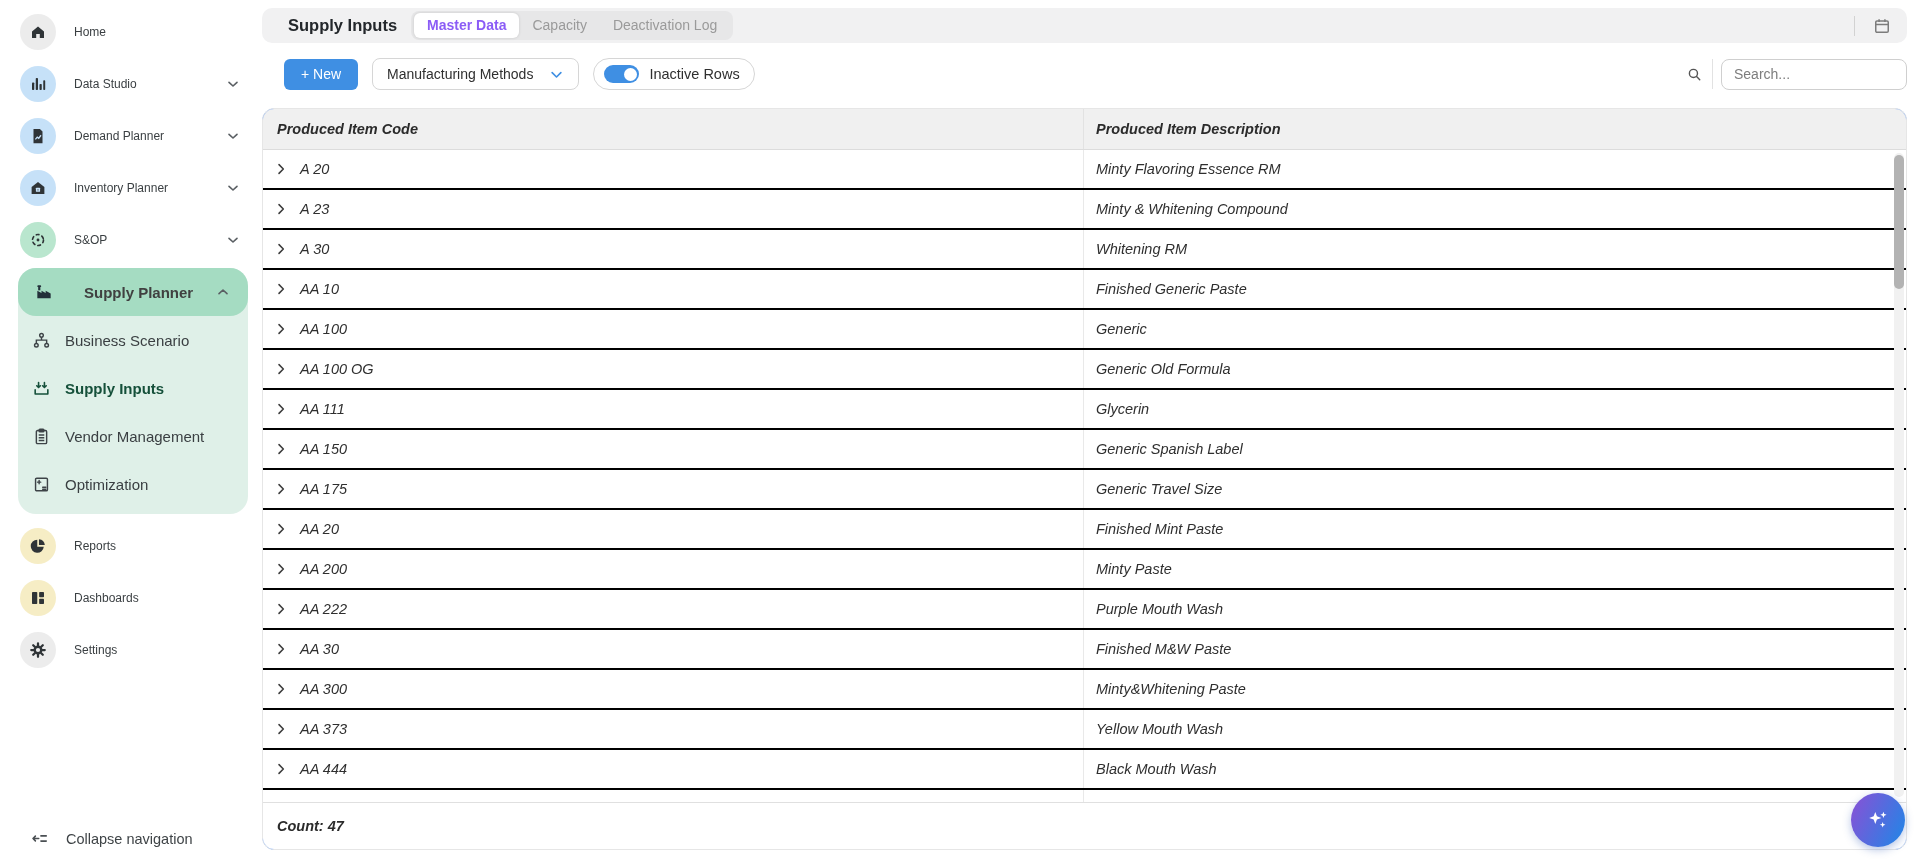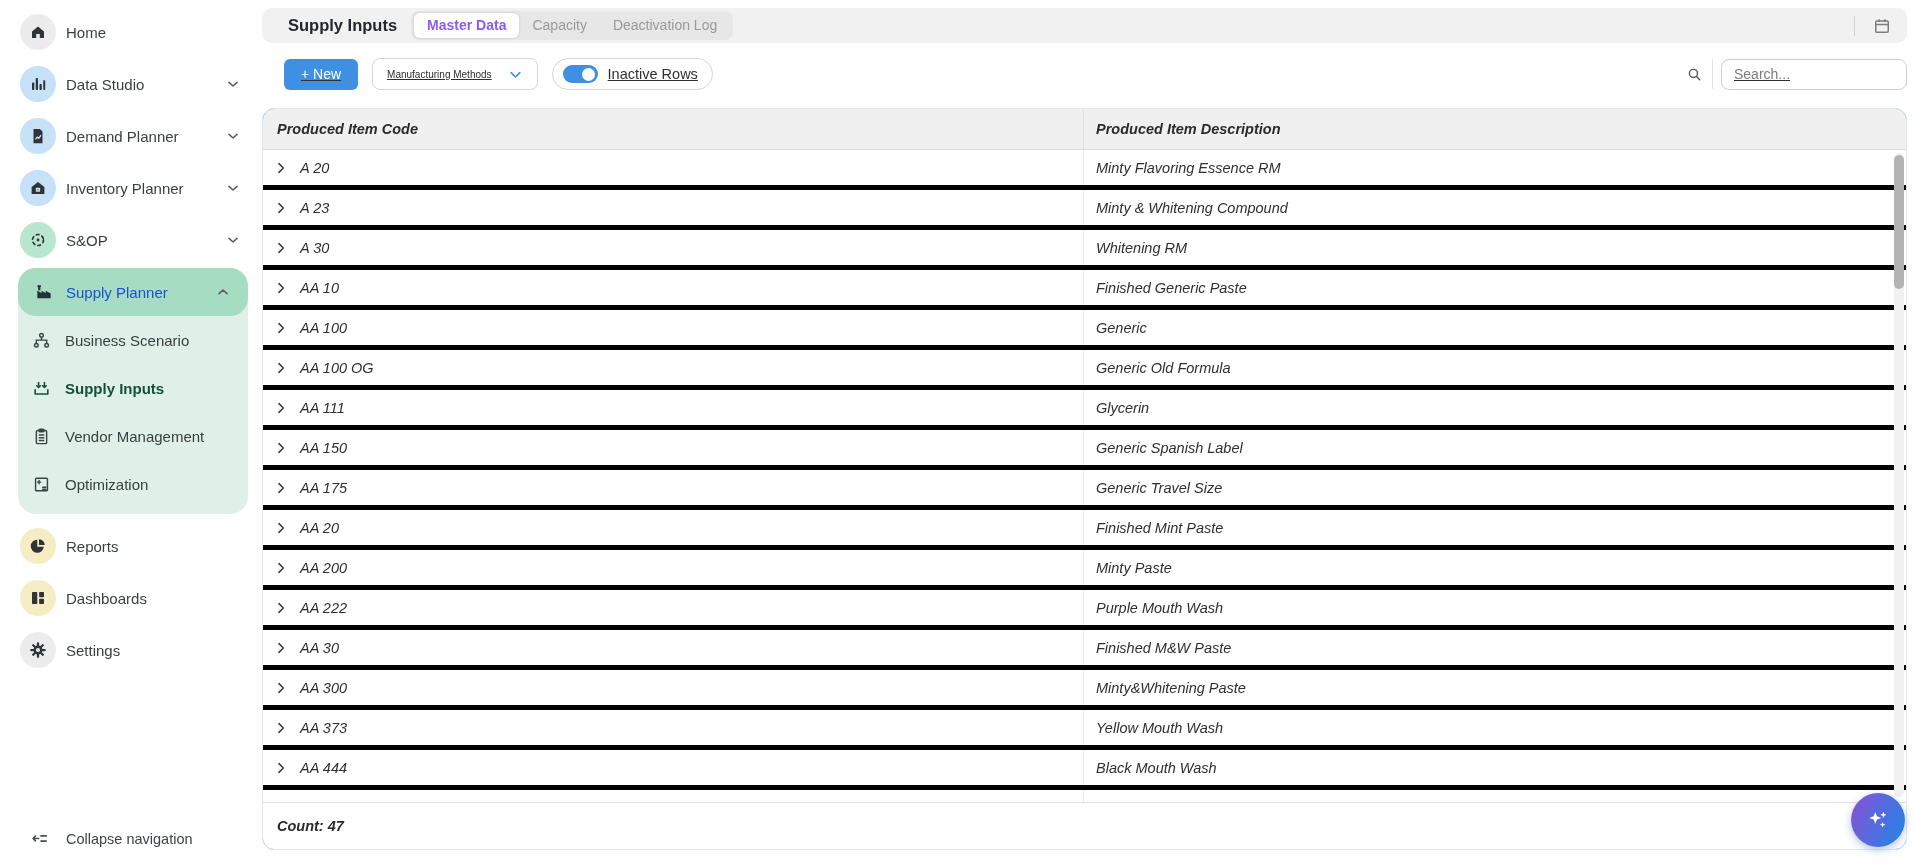--- a/index.html
+++ b/index.html
@@ -3,33 +3,33 @@
 <meta charset="utf-8">
 <style>
   html,body{margin:0;padding:0;background:#fff;}
   *{box-sizing:border-box;}
   .app{position:relative;width:1917px;height:864px;background:#fff;overflow:hidden;
        font-family:"Liberation Sans",sans-serif;color:#2f2f2f;}
 
   
   .sidebar{position:absolute;left:0;top:0;bottom:0;width:258px;background:#fff;padding-top:6px;}
   .nav-item{display:flex;align-items:center;height:52px;padding:0 16px 0 20px;position:relative;cursor:pointer;}
-  .nav-item .label{font-size:15px;color:#3a3f42;margin-left:10px;}
+  .nav-item .label{font-size:12px;color:#3a3f42;margin-left:18px;}
   .circle{width:36px;height:36px;border-radius:50%;display:flex;align-items:center;justify-content:center;flex:none;}
   .cir-gray{background:#ececec;}
   .cir-blue{background:#c6e1f8;}
   .cir-green{background:#b9e6ce;}
   .cir-yellow{background:#f6edc5;}
   .circle svg{width:18px;height:18px;}
   .nav-chev{position:absolute;right:17px;top:50%;margin-top:-8px;width:16px;height:16px;color:#5a5f63;}
   .nav-group{margin:2px 10px 6px 18px;background:#dff0e8;border-radius:18px;padding-bottom:6px;}
   .nav-group-header{height:48px;background:#a5dcc2;border-radius:18px;display:flex;align-items:center;
                     padding:0 12px 0 16px;position:relative;cursor:pointer;}
   .nav-group-header svg.gicon{width:20px;height:20px;color:#23313a;}
-  .nav-group-header .label{font-size:15px;font-weight:400;color:#1d4ed8;margin-left:12px;}
+  .nav-group-header .label{font-size:15px;font-weight:700;color:#404040;margin-left:30px;}
   .nav-child{display:flex;align-items:center;height:48px;padding:0 10px 0 14px;cursor:pointer;}
   .nav-child svg{width:19px;height:19px;color:#3d4347;flex:none;}
   .nav-child .label{font-size:15px;color:#3a3f42;margin-left:14px;}
   .nav-child.active .label{font-weight:700;color:#15503a;}
   .nav-child.active svg{color:#15503a;}
   .collapse-nav{position:absolute;left:30px;bottom:16px;display:flex;align-items:center;cursor:pointer;}
   .collapse-nav svg{width:19px;height:19px;color:#4a4f53;}
   .collapse-nav .label{font-size:14.5px;color:#3f4447;margin-left:17px;}
 
   
@@ -40,26 +40,26 @@
   .page-title{font-size:16.5px;font-weight:700;color:#23272b;}
   .tabstrip{margin-left:14px;background:#e7e7e8;border-radius:8px;height:29px;display:flex;align-items:center;padding:0 3px;}
   .tab{padding:0 13px;height:25px;line-height:25px;border-radius:6px;font-size:14px;color:#9a9a9a;cursor:pointer;white-space:nowrap;}
   .tab.active{background:#fff;color:#8b5cf6;font-weight:700;box-shadow:0 0 3px rgba(0,0,0,.14);}
   .hb-right{margin-left:auto;display:flex;align-items:center;}
   .hb-divider{width:1px;height:20px;background:#d2d2d2;margin-right:14px;}
   .cal-btn{width:26px;height:26px;display:flex;align-items:center;justify-content:center;cursor:pointer;color:#7c7c7c;}
   .cal-btn svg{width:20px;height:20px;}
 
   .toolbar{position:absolute;top:52px;left:4px;right:10px;height:44px;display:flex;align-items:center;
-           gap:14px;padding-left:22px;text-decoration:underline;}
+           gap:14px;padding-left:22px;}
   .btn-new{height:31px;padding:0 17px;background:#3f8fe3;color:#fff;font-size:14px;border:none;border-radius:6px;
            font-family:inherit;cursor:pointer;}
   .dropdown{height:32px;border:1px solid #d6d6d6;border-radius:8px;background:#fff;display:flex;align-items:center;
             padding:0 14px;cursor:pointer;}
-  .dropdown .label{font-size:10px;color:#2f2f2f;}
+  .dropdown .label{font-size:14px;color:#2f2f2f;}
   .dropdown svg{width:15px;height:15px;color:#3f8fe3;margin-left:16px;}
   .toggle-pill{height:32px;border:1px solid #d6d6d6;border-radius:16px;background:#fff;display:flex;align-items:center;
                padding:0 14px 0 10px;cursor:pointer;}
   .switch{width:35px;height:18px;border-radius:9px;background:#3f8fe3;position:relative;flex:none;}
   .switch::after{content:'';position:absolute;right:2.5px;top:2.5px;width:13px;height:13px;border-radius:50%;background:#fff;}
   .toggle-pill .label{font-size:14.5px;color:#2f2f2f;margin-left:10px;}
   .search-wrap{margin-left:auto;display:flex;align-items:center;}
   .search-icon{width:30px;height:30px;display:flex;align-items:center;justify-content:center;color:#555;cursor:pointer;
                border-right:1px solid #e2e2e2;padding-right:6px;margin-right:8px;}
   .search-icon svg{width:17px;height:17px;}
@@ -67,21 +67,21 @@
                 font-family:inherit;color:#0f766e;outline:none;}
   .search-input::placeholder{color:#7d7d7d;}
 
   
   .card{position:absolute;top:108px;left:4px;right:10px;bottom:14px;border:1px solid #e6e6e6;border-radius:12px;
         background:#3b82f6;display:flex;flex-direction:column;overflow:hidden;font-style:italic;}
   .thead{flex:none;height:41px;background:#f0f0f0;border-bottom:1px solid #dcdcdc;display:flex;}
   .th{display:flex;align-items:center;font-size:14.5px;font-weight:700;color:#2b2b2b;}
   .col1{width:821px;flex:none;border-right:1px solid #e2e2e2;padding-left:14px;}
   .col2{flex:1;padding-left:12px;}
-  .trow{flex:none;height:40px;display:flex;border-bottom:5px solid #000000;cursor:pointer;background:#fff;}
+  .trow{flex:none;height:40px;display:flex;border-bottom:2px solid #000000;cursor:pointer;background:#fff;}
   .trow .c1{width:821px;flex:none;border-right:1px solid #e9e9e9;display:flex;align-items:center;padding-left:10px;}
   .trow .c2{flex:1;display:flex;align-items:center;padding-left:12px;font-size:14.5px;color:#2f2f2f;}
   .row-chev{width:16px;height:16px;color:#3c3c3c;flex:none;margin-right:11px;cursor:pointer;}
   .code{font-size:14.5px;color:#2f2f2f;}
   .partial-row{flex:none;height:12px;display:flex;background:#fff;}
   .partial-row .c1{width:821px;flex:none;border-right:1px solid #e9e9e9;}
   .tfoot{flex:1;border-top:1px solid #e0e0e0;display:flex;align-items:center;padding-left:14px;
          font-size:14.5px;font-weight:700;color:#2b2b2b;background:#fff;}
   .sb-track{position:absolute;top:44px;right:2px;bottom:52px;width:10px;background:#f1f1f1;border-radius:5px;}
   .sb-thumb{position:absolute;top:46px;right:2px;width:10px;height:134px;background:#b3b3b3;border-radius:5px;cursor:pointer;}

